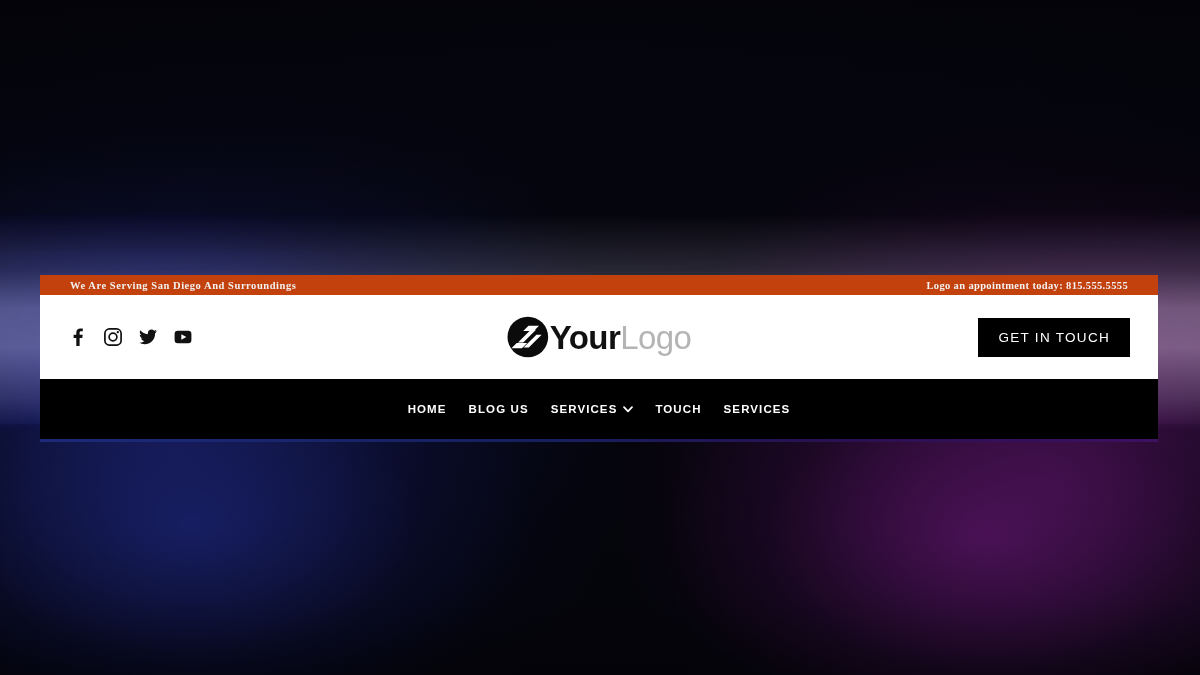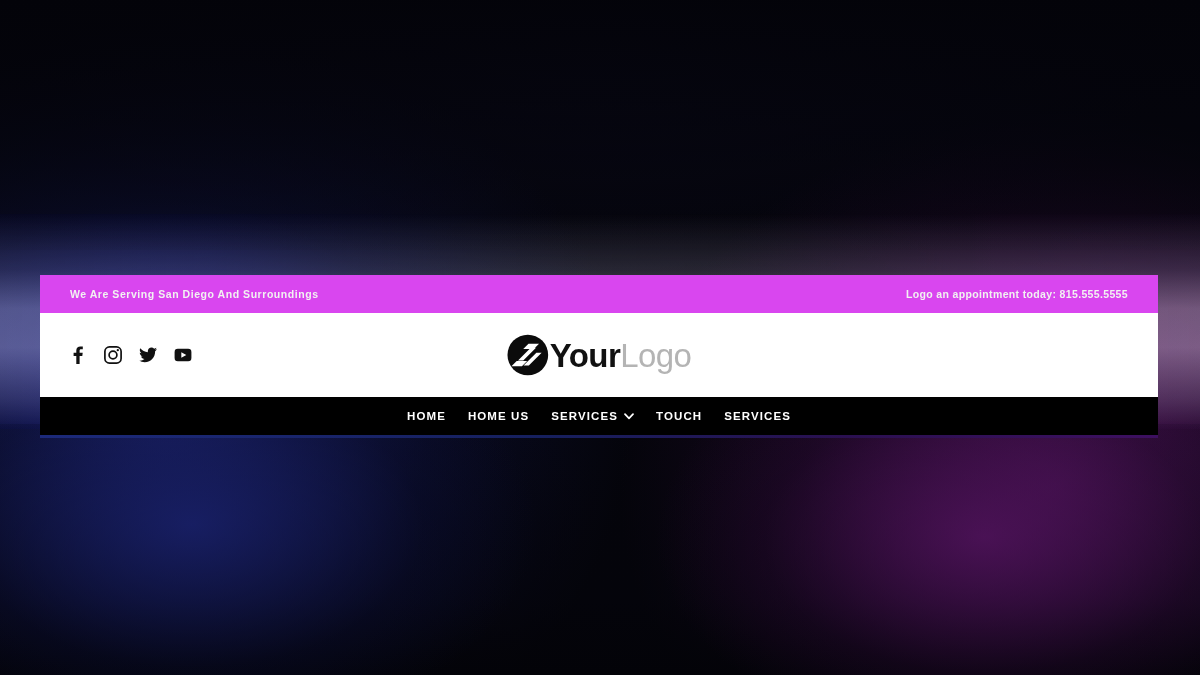--- a/index.html
+++ b/index.html
@@ -52,23 +52,24 @@
       linear-gradient(180deg, rgba(6,6,16,0.10) 0%, rgba(4,4,11,0.55) 70%, rgba(3,3,8,0.95) 100%);
   }
 
   
   .header {
     position:absolute; left:40px; top:275px; width:1118px;
   }
 
   
   .topbar {
-    height:38px; background:#d946ef;
+    height:20px; background:#c2410c;
     display:flex; align-items:center; justify-content:space-between;
     padding:0 30px;
+    font-family:Liberation Serif, serif;
   }
   .topbar-text {
     color:#f2f2f2; font-size:10.5px; font-weight:bold; letter-spacing:0.55px;
     white-space:nowrap;
   }
   .topbar-text.right { letter-spacing:0.35px; }
 
   
   .mainbar {
     height:84px; background:#fff;
@@ -93,21 +94,21 @@
 
   .cta {
     background:#000; color:#fff; border:0; cursor:pointer;
     font-family:"Liberation Sans", sans-serif;
     font-size:13.5px; letter-spacing:1.3px;
     padding:12px 20px; white-space:nowrap;
   }
 
   
   .navbar {
-    height:38px; background:#000;
+    height:60px; background:#000;
     display:flex; align-items:center; justify-content:center; gap:0;
   }
   .nav-item {
     color:#fff; font-size:11.5px; font-weight:bold; letter-spacing:1.1px;
     padding:0 11px; display:flex; align-items:center; gap:6px;
     cursor:pointer; white-space:nowrap;
   }
   .chev { display:block; }
 
   .header-underline {
@@ -171,28 +172,29 @@
               <path d="M33 15 L49 15 L41 23 L25 23 Z"></path>
               <path d="M15 41 L31 41 L23 49 L7 49 Z"></path>
             </g>
             <circle cx="32" cy="32" r="31" fill="none" stroke="#0b0b0b" stroke-width="0"></circle>
             <path d="M32 1 a31 31 0 1 0 0.001 0 z" fill="none"></path>
           </svg>
         </span>
         <span class="brand-text"><span class="brand-your">Your</span><span class="brand-logo">Logo</span></span>
       </div>
 
+      <button class="cta">GET IN TOUCH</button>
     </div>
 
     <nav class="navbar">
       <div class="nav-item">
         <span>HOME</span>
       </div>
       <div class="nav-item">
-        <span>HOME US</span>
+        <span>BLOG US</span>
       </div>
       <div class="nav-item">
         <span>SERVICES</span>
         <span>
           <svg class="chev" width="10" height="7" viewBox="0 0 10 7" aria-hidden="true">
             <path d="M1 1.2 L5 5.4 L9 1.2" fill="none" stroke="#fff" stroke-width="1.7" stroke-linecap="round" stroke-linejoin="round"></path>
           </svg>
         </span>
       </div>
       <div class="nav-item">

